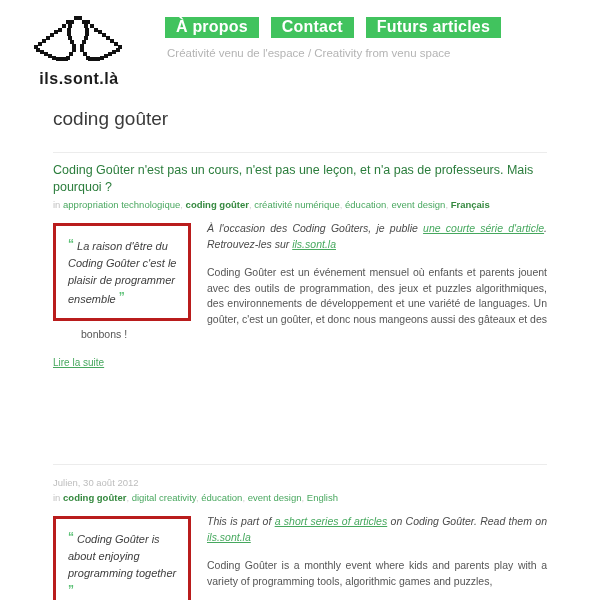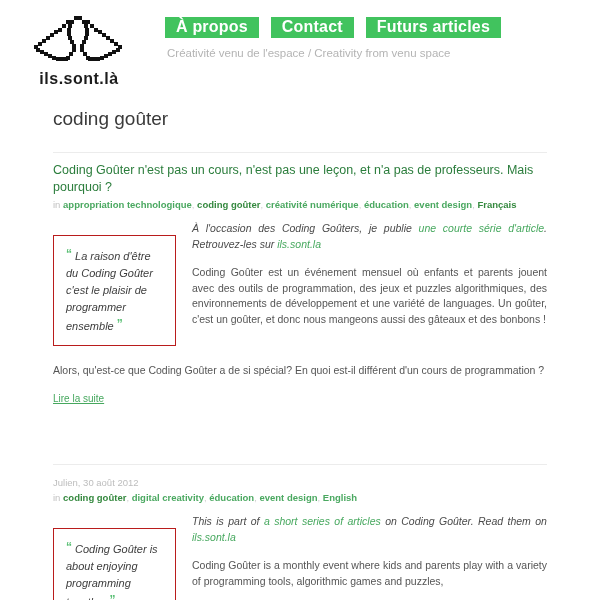--- a/index.html
+++ b/index.html
@@ -131,44 +131,43 @@
     margin-top: 2px;
     color: #c2c2c2;
   }
   .tags .in {
     color: #c2c2c2;
   }
   .tag {
     color: #4aa860;
     text-decoration: none;
     cursor: pointer;
-    font-weight: bold;
   }
   .tag.bold {
     font-weight: 700;
     color: #35893f;
   }
   .tag-sep {
     color: #cccccc;
   }
 
   
   .content {
     margin-top: 10px;
     font-size: 10.5px;
     line-height: 15.5px;
     color: #555555;
   }
 
   .pullquote {
     float: left;
-    width: 123px;
-    margin: 14px 16px 6px 0;
+    width: 138px;
+    margin: 2px 16px 6px 0;
     padding: 10px 10px 10px 12px;
-    border: 1px solid #b91c1c;
+    border: 3px solid #b91c1c;
     background: #ffffff;
     font-style: italic;
     font-size: 11px;
     line-height: 17px;
     color: #3d3d3d;
     box-sizing: border-box;
   }
   .pullquote .qmark {
     color: #58bf73;
     font-style: normal;
@@ -187,20 +186,21 @@
   }
 
   .para {
     text-align: justify;
     margin: 11px 0 0 0;
   }
   .para.first { margin-top: 13px; padding-left: 28px; }
 
   a.ilink {
     color: #46a85e;
+    text-decoration: underline;
     cursor: pointer;
   }
 
   .readmore {
     display: inline-block;
     margin-top: 12px;
     font-size: 10px;
     color: #46a85e;
     text-decoration: underline;
     cursor: pointer;
@@ -337,21 +337,20 @@
         <span>La raison d'être du Coding Goûter c'est le plaisir de programmer ensemble</span>
         <span class="qmark">”</span>
       </div>
 
       <p class="intro"><span>À l'occasion des Coding Goûters, je publie </span><a class="ilink">une courte série d'article</a><span>. Retrouvez-les sur </span><a class="ilink">ils.sont.la</a></p>
 
       <p class="para first">Coding Goûter est un événement mensuel où enfants et parents jouent avec des outils de programmation, des jeux et puzzles algorithmiques, des environnements de développement et une variété de languages. Un goûter, c'est un goûter, et donc nous mangeons aussi des gâteaux et des bonbons !</p>
 
       <div class="clear"></div>
 
-      <p class="para">Alors, qu'est-ce que Coding Goûter a de si spécial? En quoi est-il différent d'un cours de programmation ?</p>
 
       <a class="readmore">Lire la suite</a>
 
     </div>
   </div>
 
   <div class="hr" style="top:464px"></div>
 
   <div class="article" style="top:474px">
 

